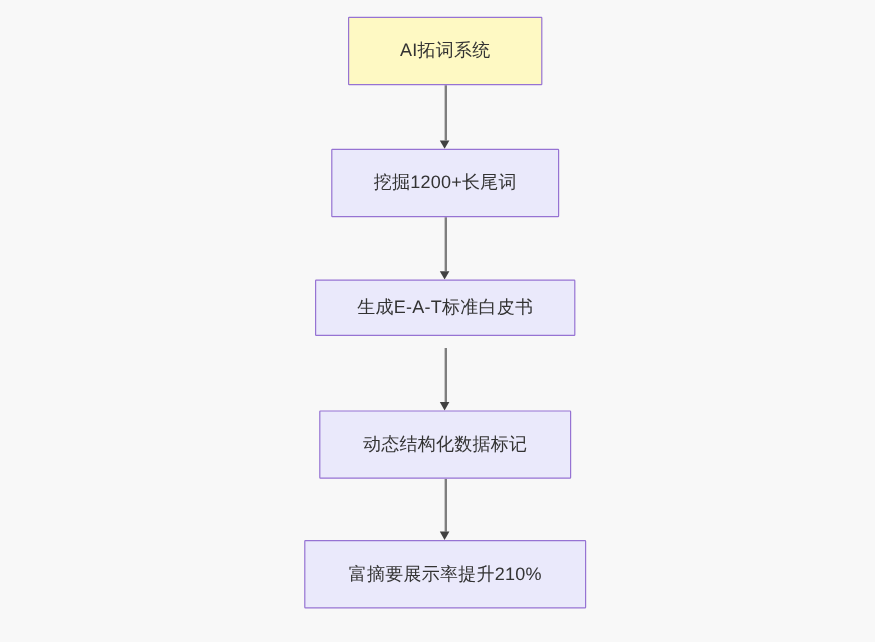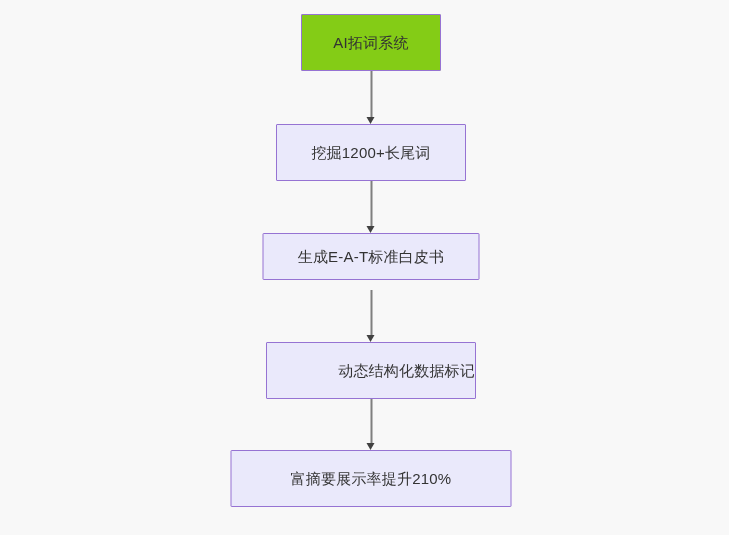--- a/index.html
+++ b/index.html
@@ -83,29 +83,29 @@
   </div>
   <div class="connector" style="left: 371px; top: 290px; height: 52px;">
     <div class="line" style="height: 45px; background: rgb(127, 127, 127);"></div>
     <div class="arrowhead" style="border-top-color: rgb(65, 65, 65);"></div>
   </div>
   <div class="connector" style="left: 371px; top: 399px; height: 51px;">
     <div class="line" style="height: 44px; background: rgb(127, 127, 127);"></div>
     <div class="arrowhead" style="border-top-color: rgb(65, 65, 65);"></div>
   </div>
 
-  <div class="node" style="left: 371px; top: 14px; width: 140px; height: 57px; background: #84cc16; border-color: rgb(150, 115, 211);">
+  <div class="node" style="left: 371px; top: 14px; width: 162px; height: 57px; background: #fef9c3; border-color: rgb(150, 115, 211);">
     <span class="node-label" style="color: rgb(51, 51, 51);">AI拓词系统</span>
   </div>
   <div class="node" style="left: 371px; top: 124px; width: 190px; height: 57px; background: rgb(234, 233, 251); border-color: rgb(150, 115, 211); align-items: center;">
     <span class="node-label" style="color: rgb(51, 51, 51);">挖掘1200+长尾词</span>
   </div>
   <div class="node" style="left: 371px; top: 233px; width: 217px; height: 47px; background: rgb(234, 233, 251); border-color: rgb(150, 115, 211);">
     <span class="node-label" style="color: rgb(51, 51, 51);">生成E-A-T标准白皮书</span>
   </div>
-  <div class="node" style="left: 371px; top: 342px; width: 210px; height: 57px; background: rgb(234, 233, 251); border-color: rgb(150, 115, 211); justify-content: flex-end;">
+  <div class="node" style="left: 371px; top: 342px; width: 210px; height: 57px; background: rgb(234, 233, 251); border-color: rgb(150, 115, 211);">
     <span class="node-label" style="color: rgb(51, 51, 51);">动态结构化数据标记</span>
   </div>
-  <div class="node" style="left: 371px; top: 450px; width: 281px; height: 57px; background: rgb(234, 233, 251); border-color: rgb(150, 115, 211);">
+  <div class="node" style="left: 371px; top: 450px; width: 235px; height: 57px; background: rgb(234, 233, 251); border-color: rgb(150, 115, 211);">
     <span class="node-label" style="color: rgb(51, 51, 51);">富摘要展示率提升210%</span>
   </div>
 
 </div>
 
 </body></html>

